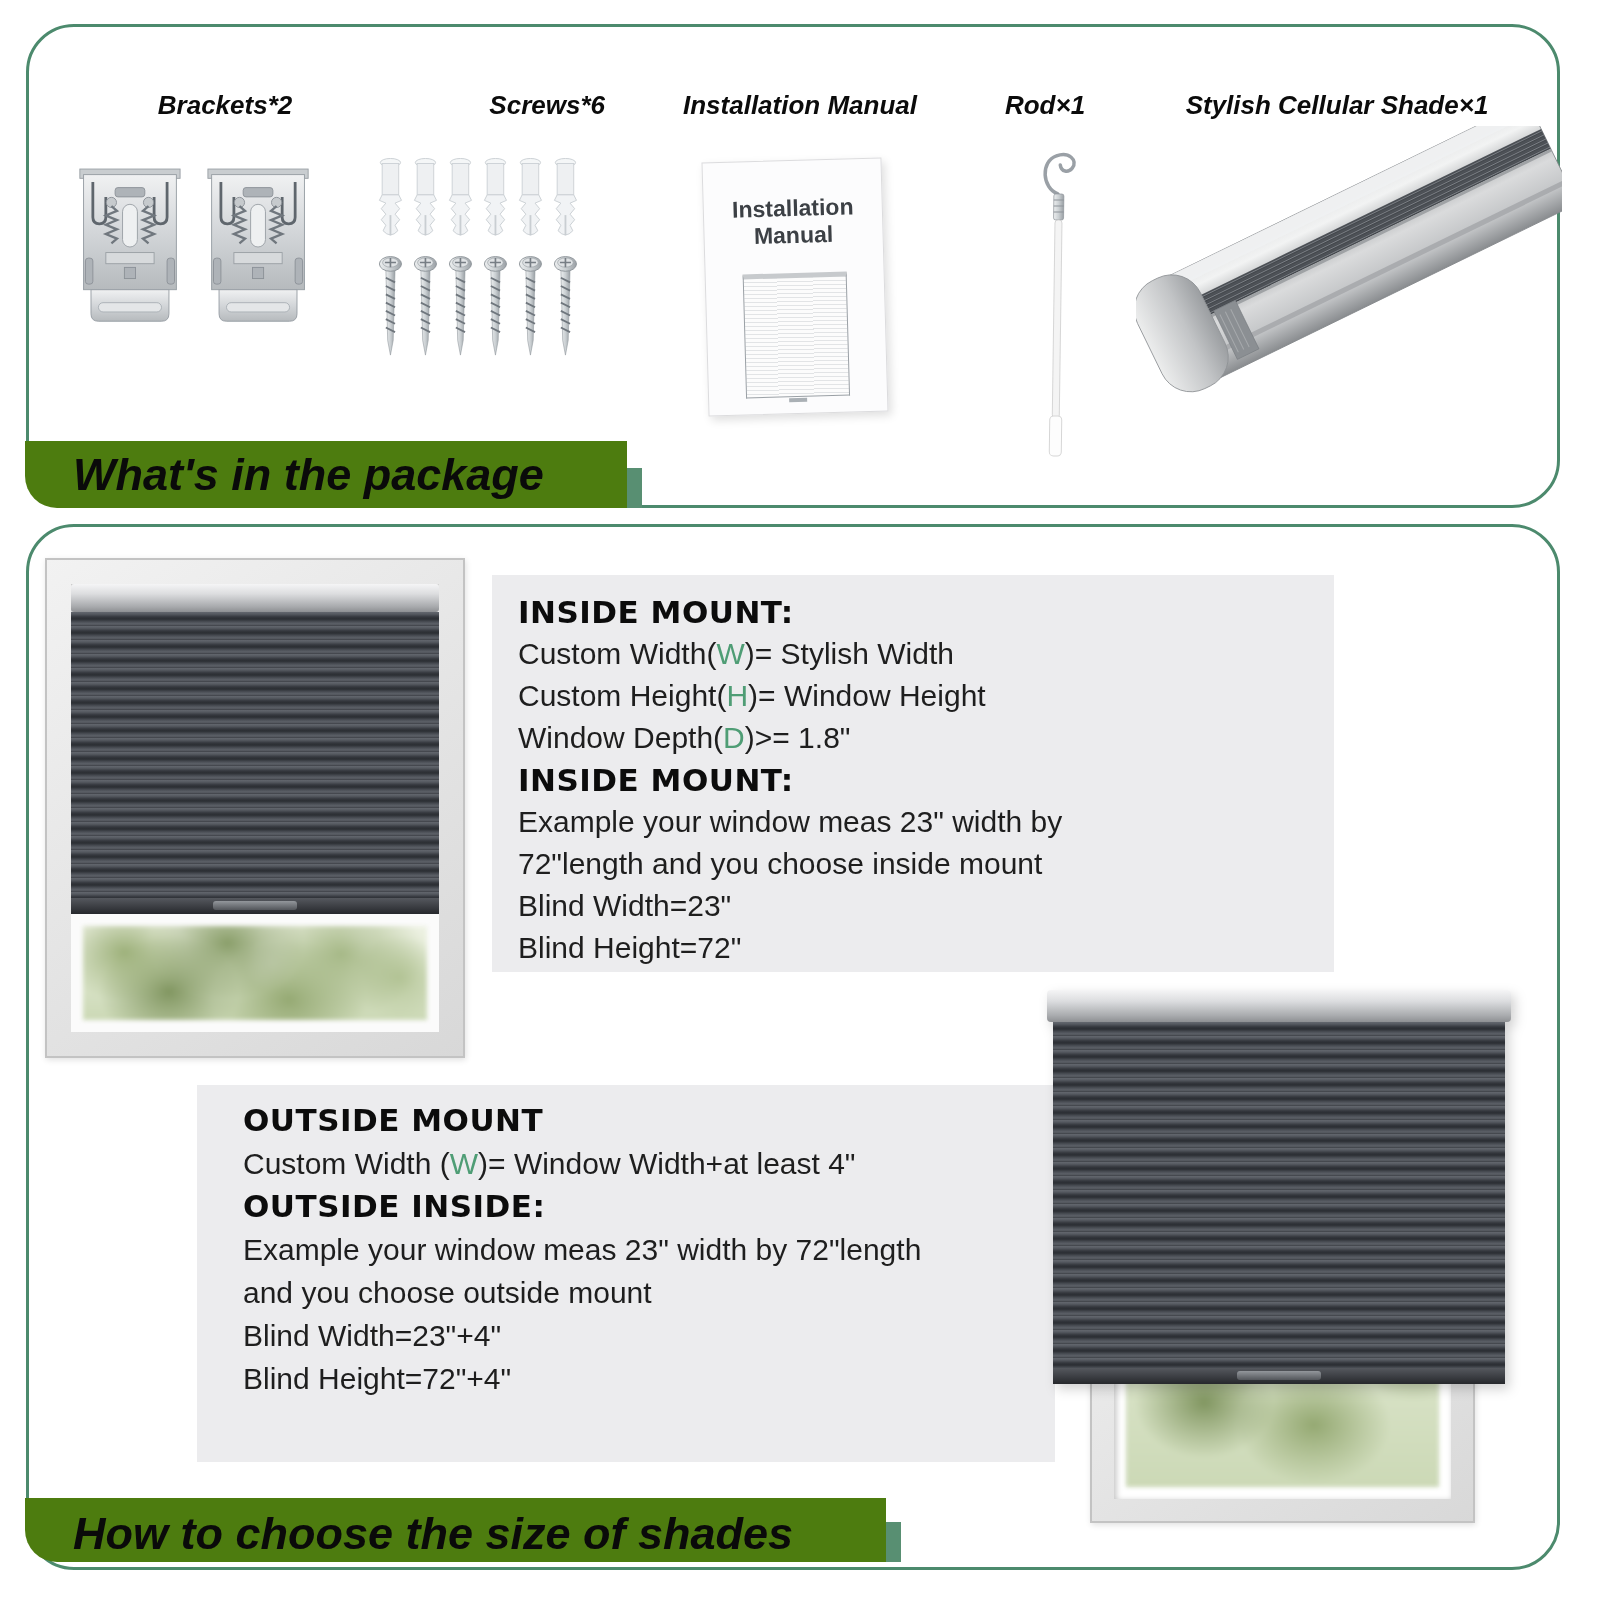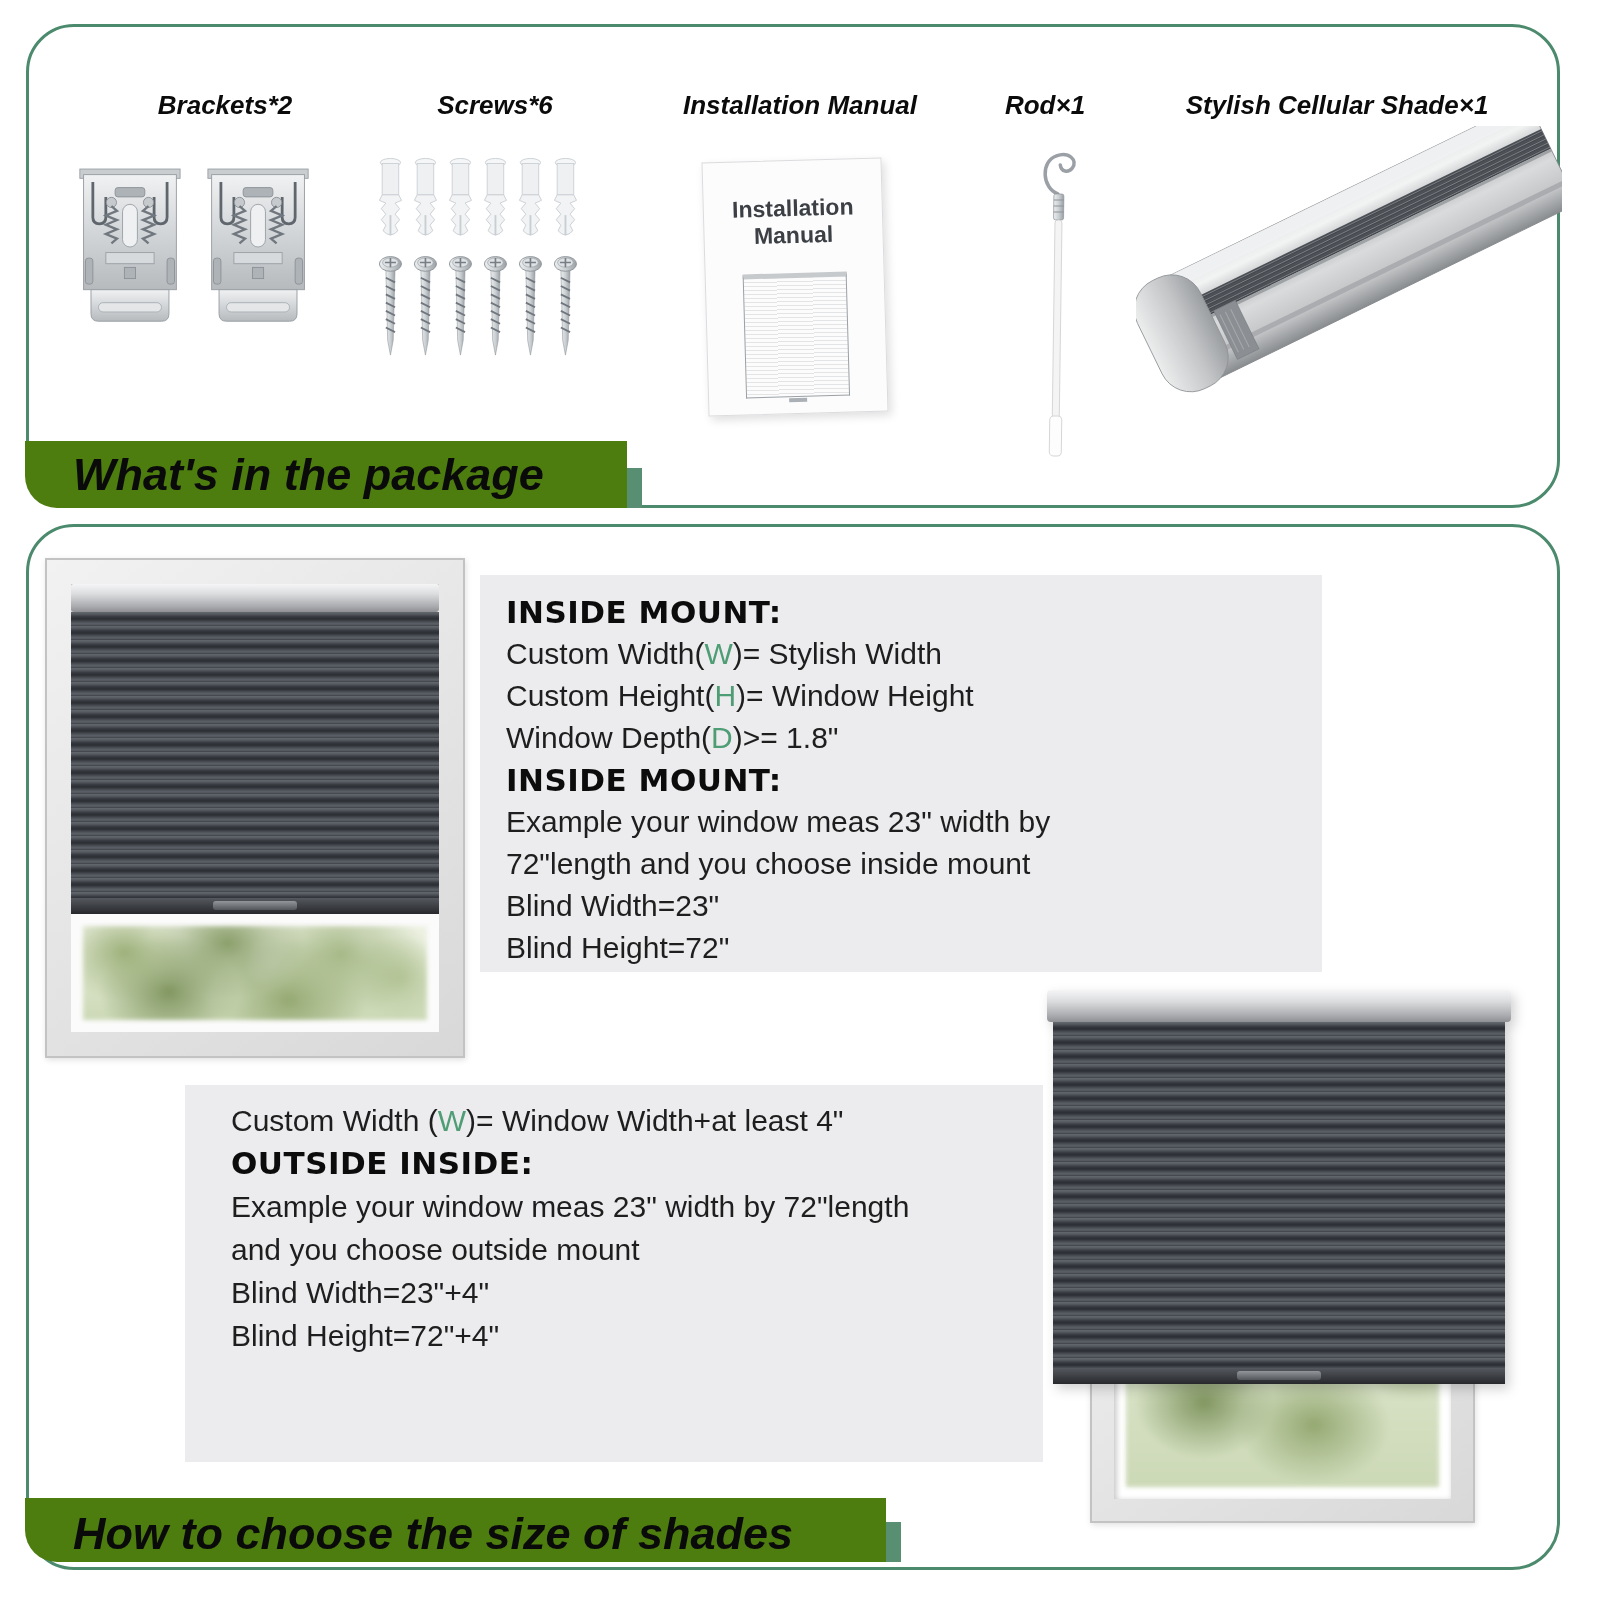--- a/index.html
+++ b/index.html
@@ -14,42 +14,42 @@
   
   .banner{position:absolute;background:#4d7c0f;border-radius:0 0 0 32px;z-index:6;}
   .banner::after{content:"";position:absolute;right:-15px;bottom:0;width:15px;height:40px;background:#588f72;}
   .banner1{left:25px;top:441px;width:602px;height:67px;line-height:67px;}
   .banner2{left:25px;top:1498px;width:861px;height:64px;line-height:72px;}
   .banner-text{display:block;padding-left:48px;font-size:45px;font-weight:bold;font-style:italic;color:#0a0a0a;white-space:nowrap;}
 
   
   .item-label{position:absolute;font-size:26px;font-weight:bold;font-style:italic;color:#0b0b0b;text-align:center;white-space:nowrap;z-index:2;}
   .lab-brackets{left:95px;top:90px;width:260px;}
-  .lab-screws{left:385px;top:90px;width:220px;}
+  .lab-screws{left:385px;top:90px;width:220px;text-align:right;}
   .lab-manual{left:630px;top:90px;width:340px;}
   .lab-rod{left:970px;top:90px;width:150px;}
   .lab-shade{left:1122px;top:90px;width:430px;}
 
   .pkg-img{position:absolute;z-index:1;}
   .img-brackets{left:78px;top:163px;width:232px;height:168px;}
   .img-screws{left:378px;top:158px;width:222px;height:210px;}
   .img-rod{left:1028px;top:146px;width:64px;height:314px;}
   .img-shade{left:1136px;top:126px;width:426px;height:296px;}
 
   
   .manual{position:absolute;left:705px;top:160px;width:178px;height:252px;background:#fcfcfd;
           border:1px solid #dcdcde;box-shadow:3px 4px 10px rgba(0,0,0,.13);transform:rotate(-1.6deg);
           display:flex;flex-direction:column;align-items:center;z-index:1;}
   .manual-title{margin-top:34px;width:130px;font-size:23px;line-height:27px;font-weight:bold;color:#3c4045;text-align:center;}
   .manual-sketch{margin-top:24px;width:102px;height:118px;border:1px solid #9aa0a5;border-top:5px solid #c7cacd;
                  background:repeating-linear-gradient(180deg,#fcfcfc 0 3px,#e2e4e6 3px 4px);position:relative;}
   .manual-sketch::after{content:"";position:absolute;left:50%;bottom:-6px;width:18px;height:4px;background:#aab0b5;transform:translateX(-50%);}
 
   
-  .panel{position:absolute;background:#ececee;z-index:1;font-size:30px;color:#1e1e1e;box-sizing:border-box;}
+  .panel{position:absolute;background:#ececee;z-index:1;font-size:30px;color:#1e1e1e;box-sizing:border-box;margin-left:12px;}
   .inside-panel{left:480px;top:575px;width:842px;height:397px;padding:16px 0 0 26px;line-height:42px;}
   .outside-panel{left:185px;top:1085px;width:858px;height:377px;padding:14px 0 0 46px;line-height:43px;}
   .mh{font-weight:bold;font-size:31px;color:#0c0c0c;letter-spacing:.5px;font-family:"DejaVu Sans",sans-serif;}
   .k{color:#4f9d75;}
 
   
   .winframe{position:absolute;background:linear-gradient(145deg,#f2f2f2,#d8d8d8);
             box-shadow:inset 0 0 0 2px #c3c3c3,1px 2px 6px rgba(0,0,0,.12);}
   .window1{left:45px;top:558px;width:420px;height:500px;z-index:2;}
   .window2{left:1090px;top:1175px;width:385px;height:348px;z-index:2;}
@@ -218,20 +218,21 @@
     <div><span>Custom Height(</span><span class="k">H</span><span>)= Window Height</span></div>
     <div><span>Window Depth(</span><span class="k">D</span><span>)&gt;= 1.8"</span></div>
     <div class="mh">INSIDE MOUNT:</div>
     <div>Example your window meas 23" width by</div>
     <div>72"length and you choose inside mount</div>
     <div>Blind Width=23"</div>
     <div>Blind Height=72"</div>
   </div>
 
   <div class="panel outside-panel">
+    <div class="mh">OUTSIDE MOUNT</div>
     <div><span>Custom Width (</span><span class="k">W</span><span>)= Window Width+at least 4"</span></div>
     <div class="mh">OUTSIDE INSIDE:</div>
     <div>Example your window meas 23" width by 72"length</div>
     <div>and you choose outside mount</div>
     <div>Blind Width=23"+4"</div>
     <div>Blind Height=72"+4"</div>
   </div>
 
   <div class="winframe window1">
     <div class="opening">

